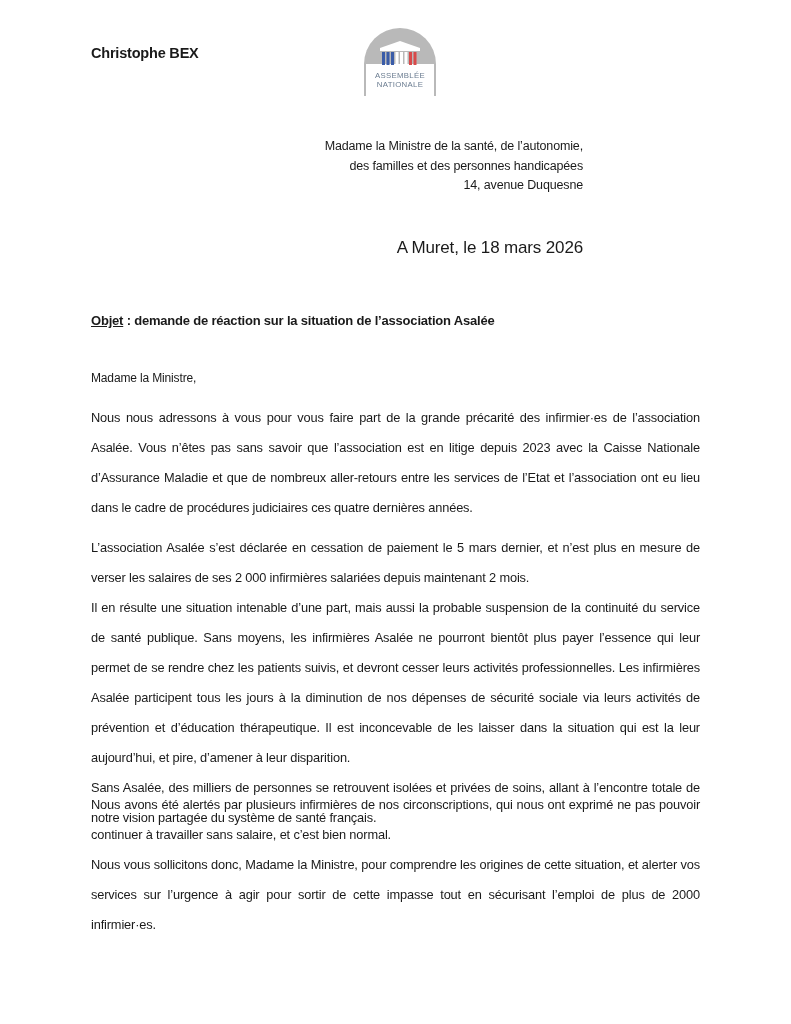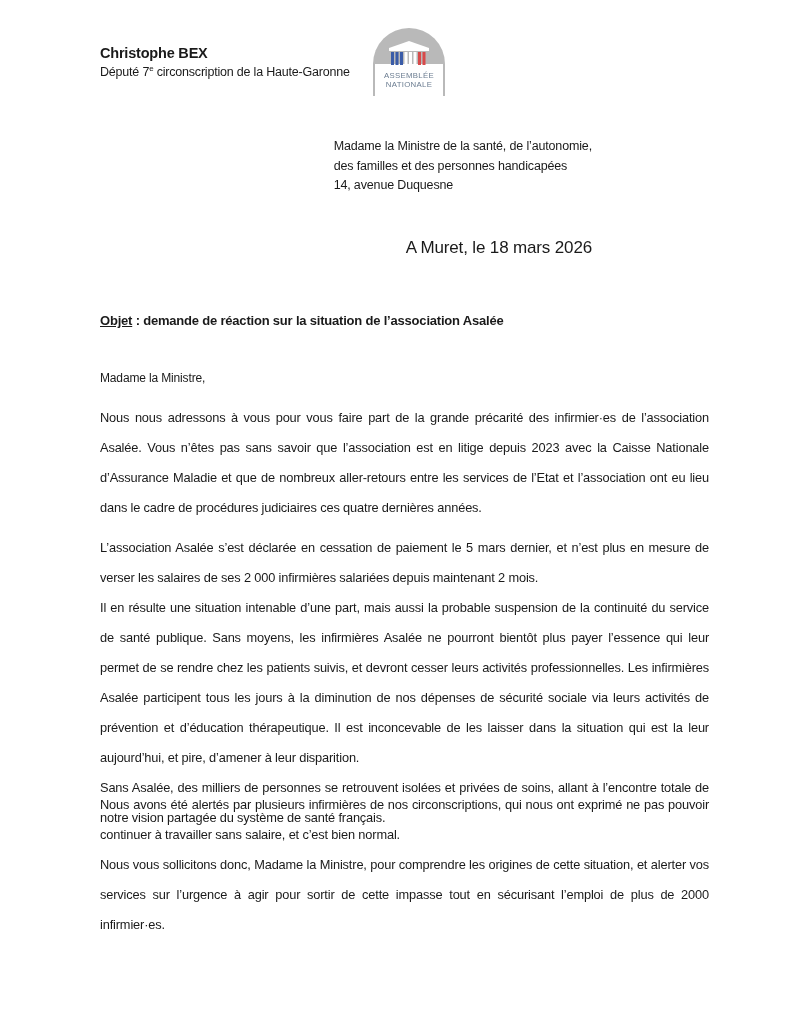--- a/index.html
+++ b/index.html
@@ -2,35 +2,35 @@
 <html><head>
   <meta charset="utf-8">
   <style>
     * { margin: 0; padding: 0; box-sizing: border-box; }
     html, body { width: 791px; height: 1024px; background: #ffffff; overflow: hidden; }
     body {
       position: relative;
       font-family: "Liberation Sans", "DejaVu Sans", sans-serif;
       color: #1a1a1a;
     }
-    .page { position: absolute; left: 9px; top: 0; width: 674px; height: 1024px; }
+    .page { position: absolute; left: 0; top: 0; width: 674px; height: 1024px; }
 
     
     .sender { position: absolute; left: 91px; top: 44px; }
     .sender-name { font-weight: bold; font-size: 14.5px; line-height: 18px; letter-spacing: -0.2px; }
     .sender-title { font-size: 12.5px; line-height: 16px; margin-top: 2px; letter-spacing: -0.2px; }
     .sender-title sup { font-size: 8px; vertical-align: super; line-height: 0; }
 
     .logo { position: absolute; left: 362px; top: 28px; width: 76px; height: 68px; }
     .logo svg { width: 76px; height: 68px; display: block; }
 
     
     .recipient {
       position: absolute; right: 91px; top: 137px;
-      font-size: 12.5px; line-height: 19.5px; letter-spacing: -0.15px;
+      text-align: right; font-size: 12.5px; line-height: 19.5px; letter-spacing: -0.15px;
     }
     .date {
       position: absolute; right: 91px; top: 238px;
       font-size: 17px; letter-spacing: -0.15px;
     }
 
     
     .subject {
       position: absolute; left: 91px; top: 313px;
       font-size: 13px; font-weight: bold; letter-spacing: -0.2px;
@@ -52,21 +52,20 @@
     .p2 { top: 533px; }
     .p3 { top: 790px; }
   </style>
 </head>
 <body>
 
 <div class="page">
 
   <div class="sender">
     <div class="sender-name">Christophe BEX</div>
-    <div class="sender-title"><span>Député 7</span><sup>e</sup><span> circonscription de la Haute-Garonne</span></div>
   </div>
 
   <div class="logo">
     <svg viewBox="0 0 76 68">
       <path d="M2 36 A36 36 0 0 1 74 36 L74 68 L2 68 Z" fill="#b9b9b9"></path>
       <rect x="4" y="36" width="68" height="32" fill="#ffffff"></rect>
 
       <polygon points="18,20 38,13 58,20" fill="#ffffff"></polygon>
       <rect x="18" y="20" width="40" height="3" fill="#ffffff"></rect>
 

